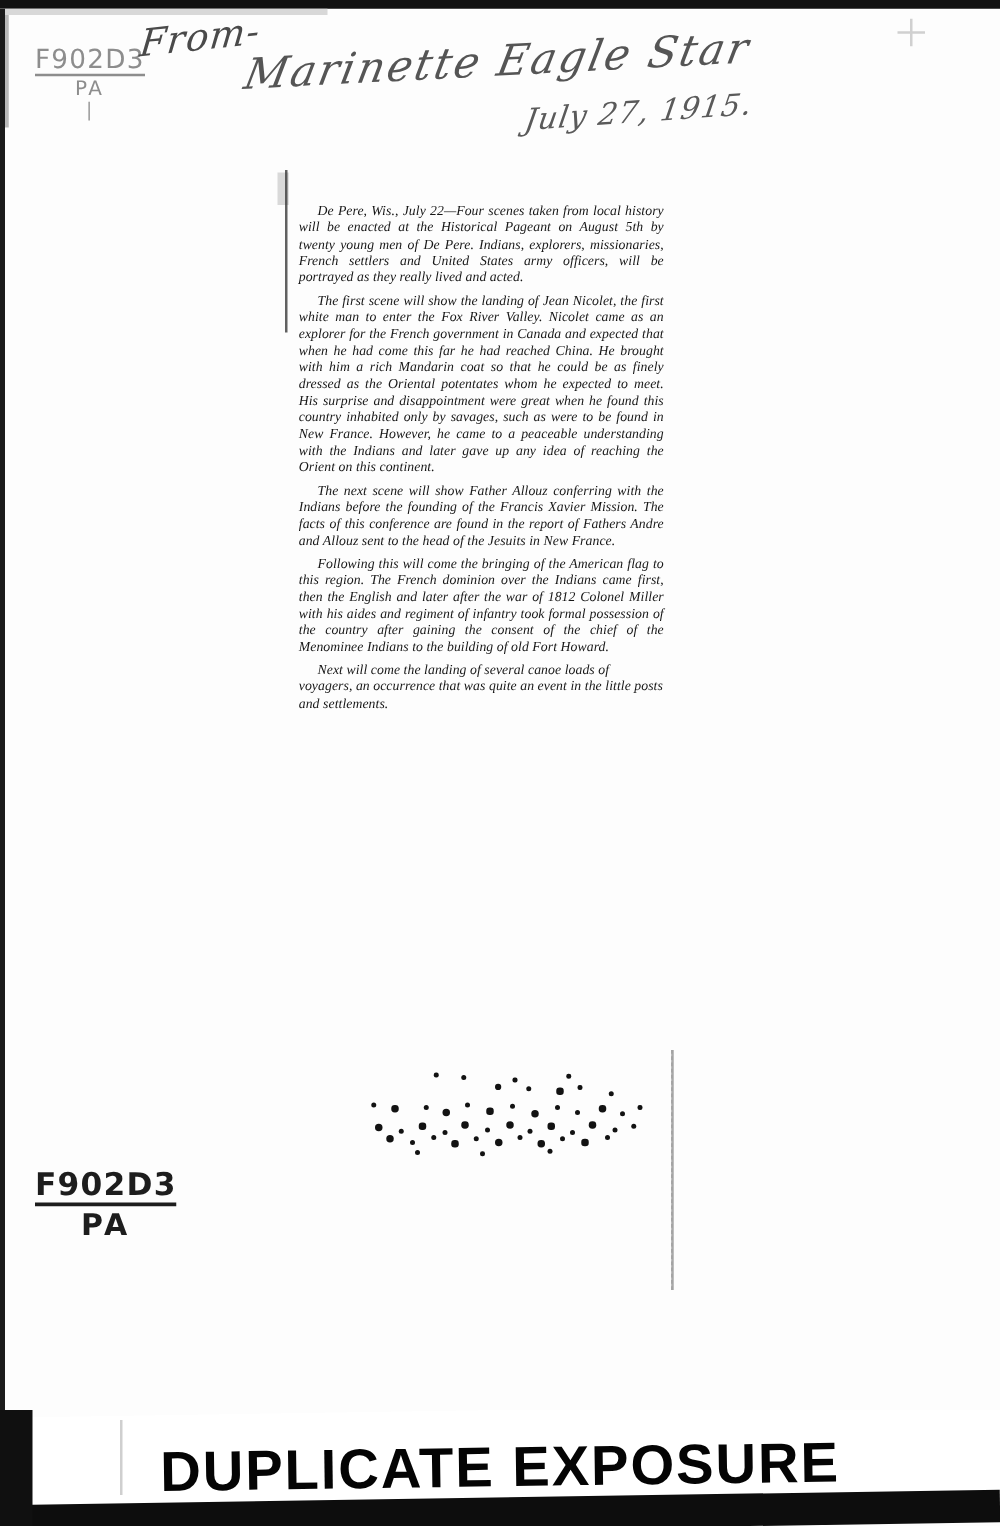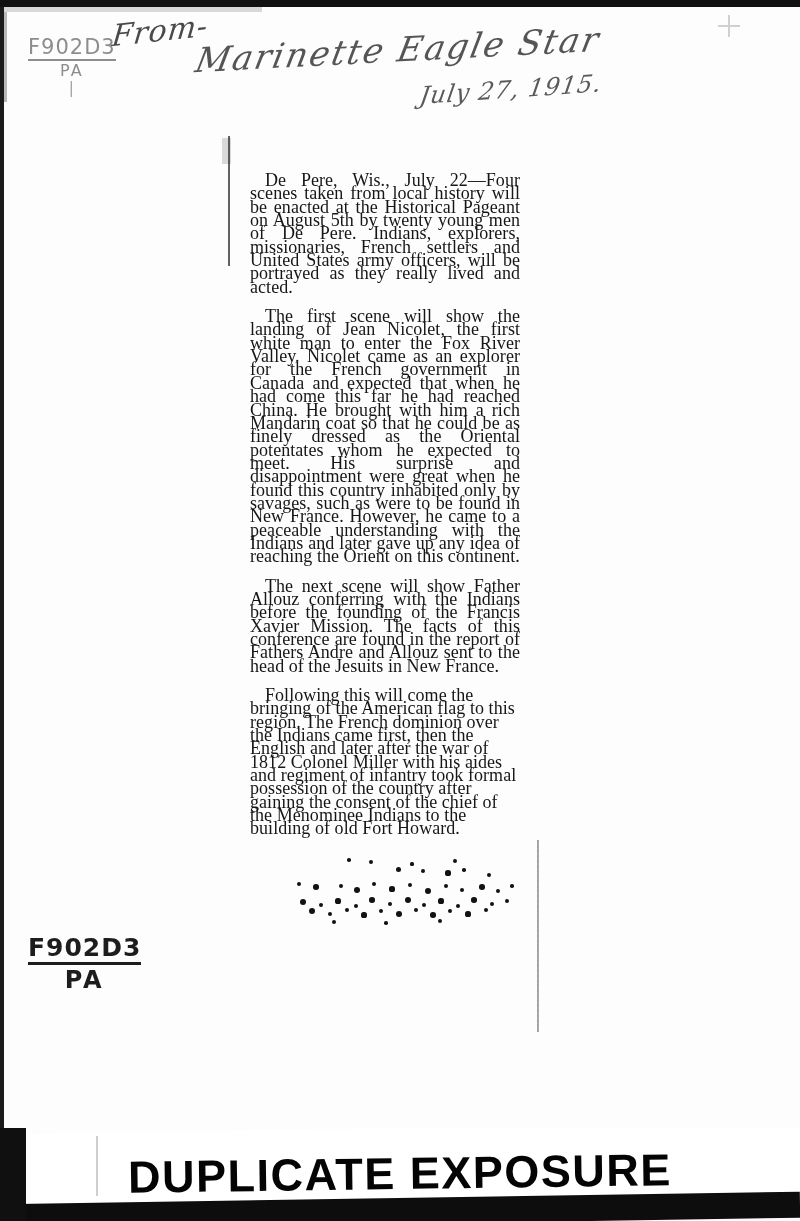--- a/index.html
+++ b/index.html
@@ -158,29 +158,30 @@
     letter-spacing: 0.2px;
     color: #121212;
   }
   #headline .l2 { display: block; padding-left: 34px; }
 
   #article {
     margin: 0;
     padding: 14px 4px 0 6px;
   }
   #article p {
-    margin: 16px;
+    margin: 5px;
     text-align: justify;
     text-justify: inter-word;
     font-family: "Liberation Serif", serif;
-    font-size: 18px;
+    font-size: 11px;
     line-height: 13.35px;
     color: #161616;
     text-indent: 15px;
     letter-spacing: 0.05px;
+    font-style: italic;
   }
   #article p:last-child { text-align: left; }
 
   
   .spatter { position: absolute; left: 0; top: 0; width: 800px; height: 1221px; pointer-events: none; }
   .dot { position: absolute; background: #121212; border-radius: 50%; }
 
   
   #dup-banner {
     position: absolute;
@@ -256,20 +257,21 @@
 
   <div id="clipping">
     <h1 id="headline">
     </h1>
 
     <div id="article">
       <p>De Pere, Wis., July 22—Four scenes taken from local history will be enacted at the Historical Pageant on August 5th by twenty young men of De Pere. Indians, explorers, missionaries, French settlers and United States army officers, will be portrayed as they really lived and acted.</p>
       <p>The first scene will show the landing of Jean Nicolet, the first white man to enter the Fox River Valley. Nicolet came as an explorer for the French government in Canada and expected that when he had come this far he had reached China. He brought with him a rich Mandarin coat so that he could be as finely dressed as the Oriental potentates whom he expected to meet. His surprise and disappointment were great when he found this country inhabited only by savages, such as were to be found in New France. However, he came to a peaceable understanding with the Indians and later gave up any idea of reaching the Orient on this continent.</p>
       <p>The next scene will show Father Allouz conferring with the Indians before the founding of the Francis Xavier Mission. The facts of this conference are found in the report of Fathers Andre and Allouz sent to the head of the Jesuits in New France.</p>
       <p>Following this will come the bringing of the American flag to this region. The French dominion over the Indians came first, then the English and later after the war of 1812 Colonel Miller with his aides and regiment of infantry took formal possession of the country after gaining the consent of the chief of the Menominee Indians to the building of old Fort Howard.</p>
+      <p>Next will come the landing of several canoe loads of voyagers, an occurrence that was quite an event in the little posts and settlements.</p>
     </div>
   </div>
 
   <div class="spatter" id="spatter">
       <div class="dot" style="left: 395.5px; top: 866.5px; width: 5px; height: 5px;"></div>
       <div class="dot" style="left: 421px; top: 869px; width: 4px; height: 4px;"></div>
       <div class="dot" style="left: 445.4px; top: 870.4px; width: 5.2px; height: 5.2px;"></div>
       <div class="dot" style="left: 462.2px; top: 868.2px; width: 3.6px; height: 3.6px;"></div>
       <div class="dot" style="left: 486.6px; top: 872.6px; width: 4.8px; height: 4.8px;"></div>
       <div class="dot" style="left: 296.8px; top: 881.8px; width: 4.4px; height: 4.4px;"></div>

